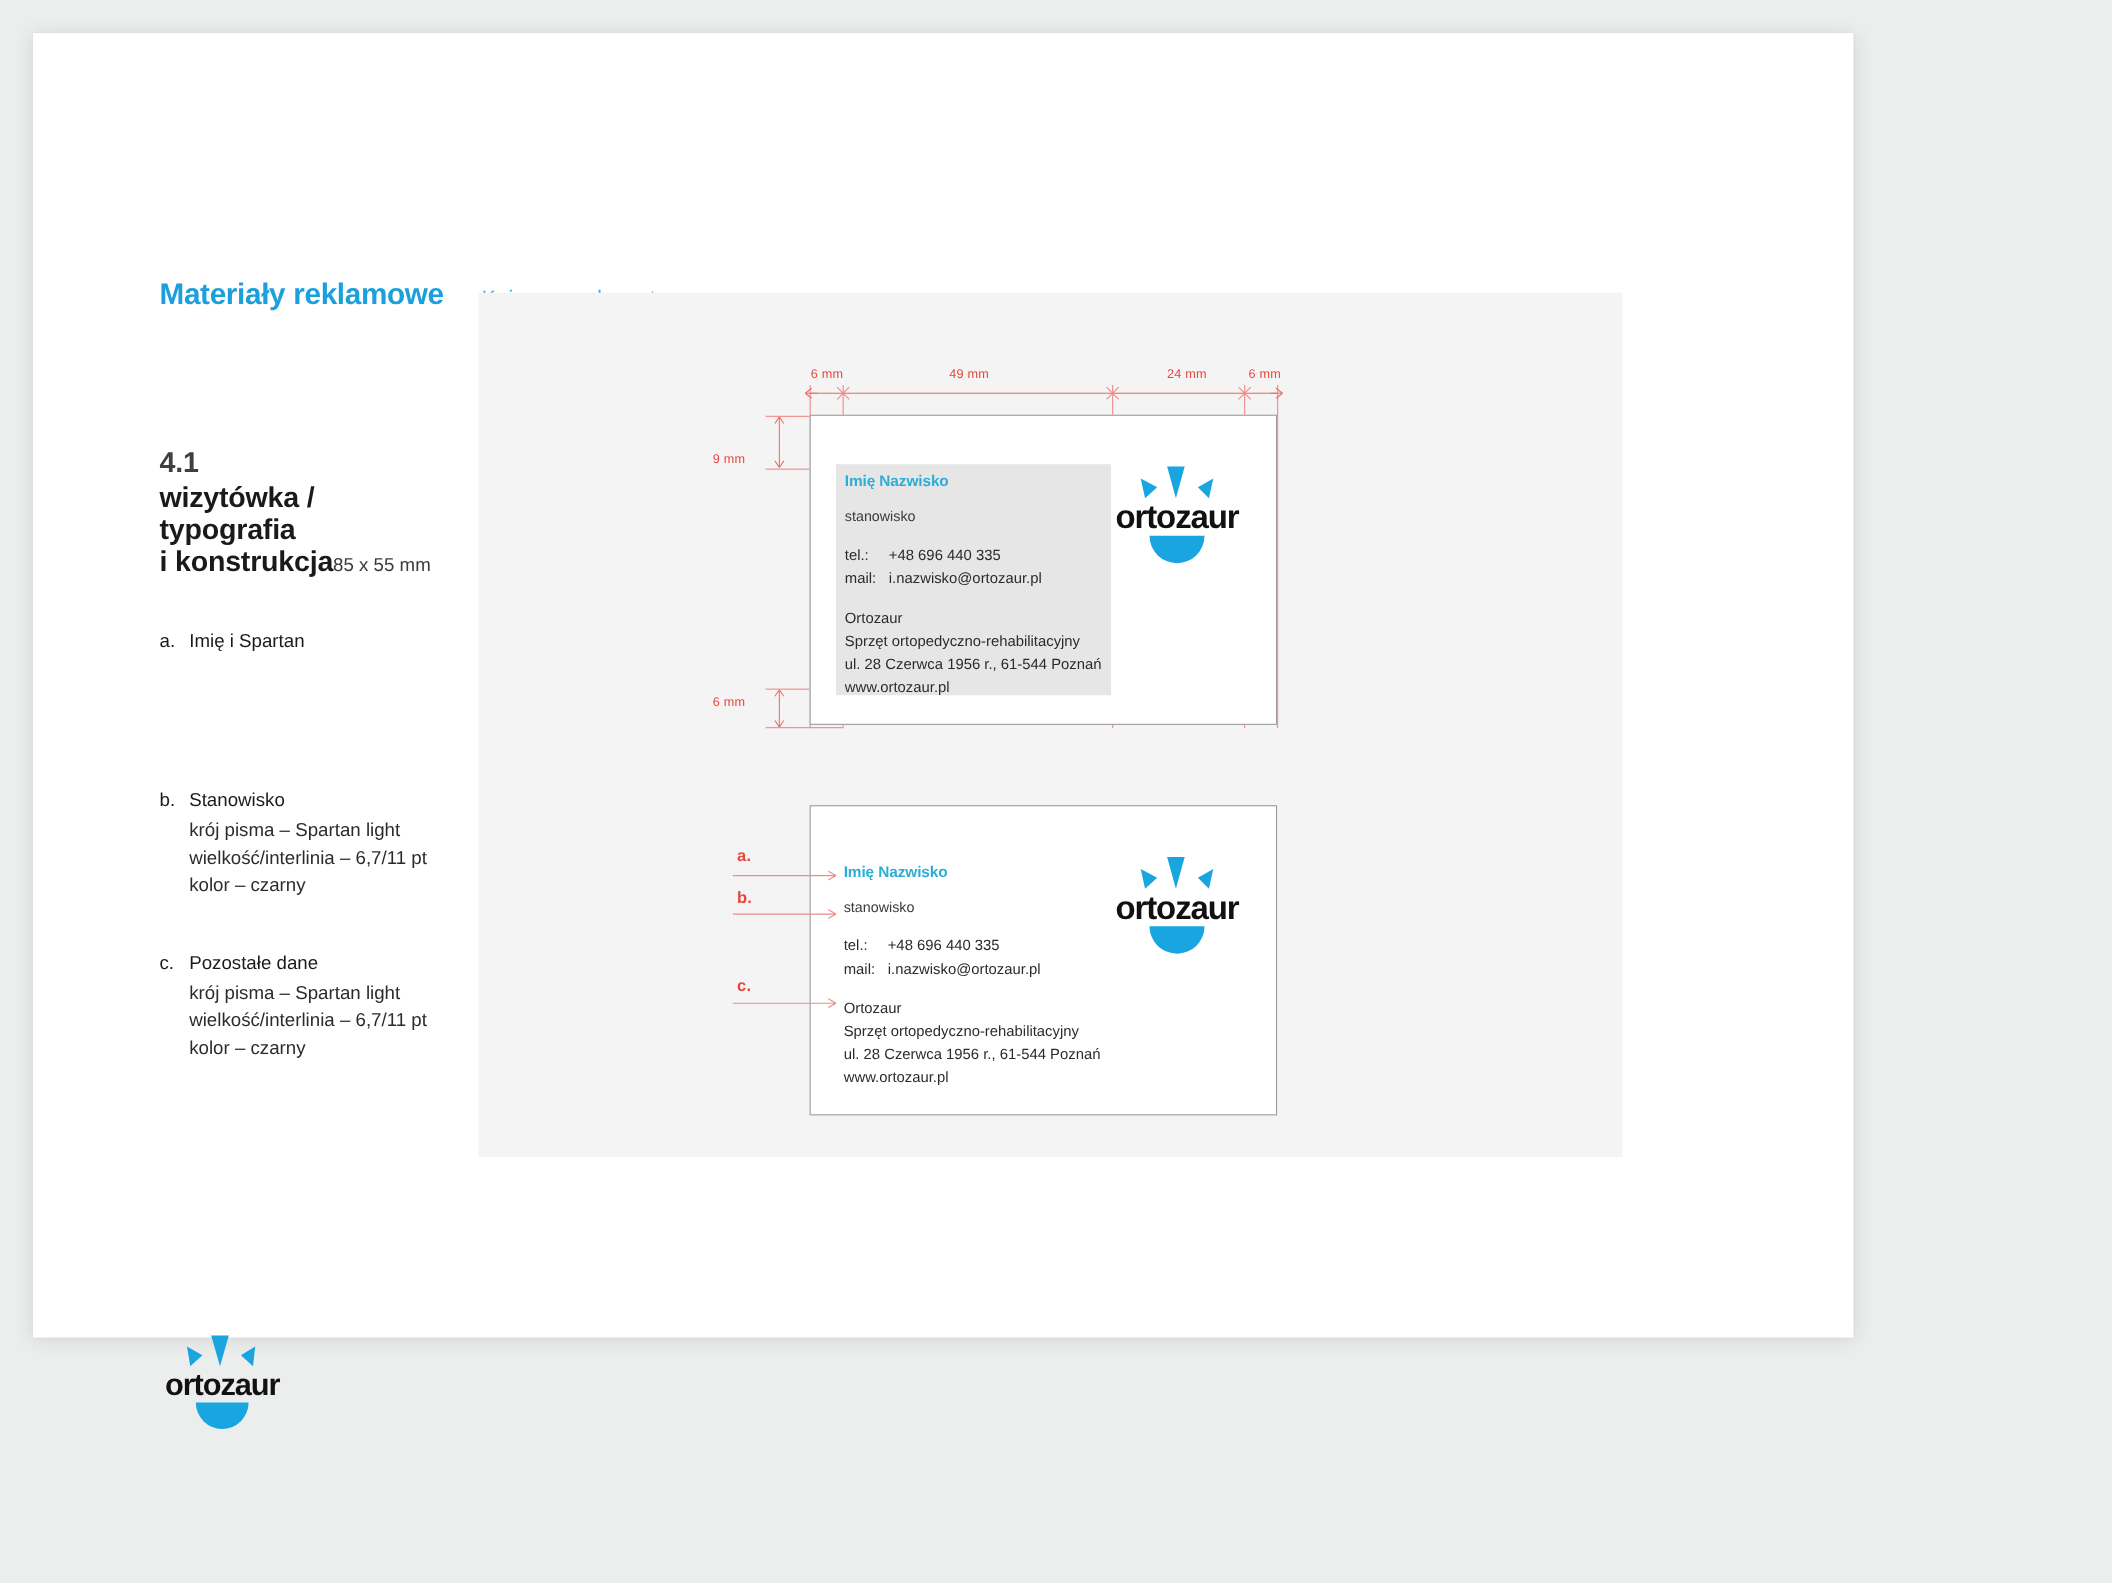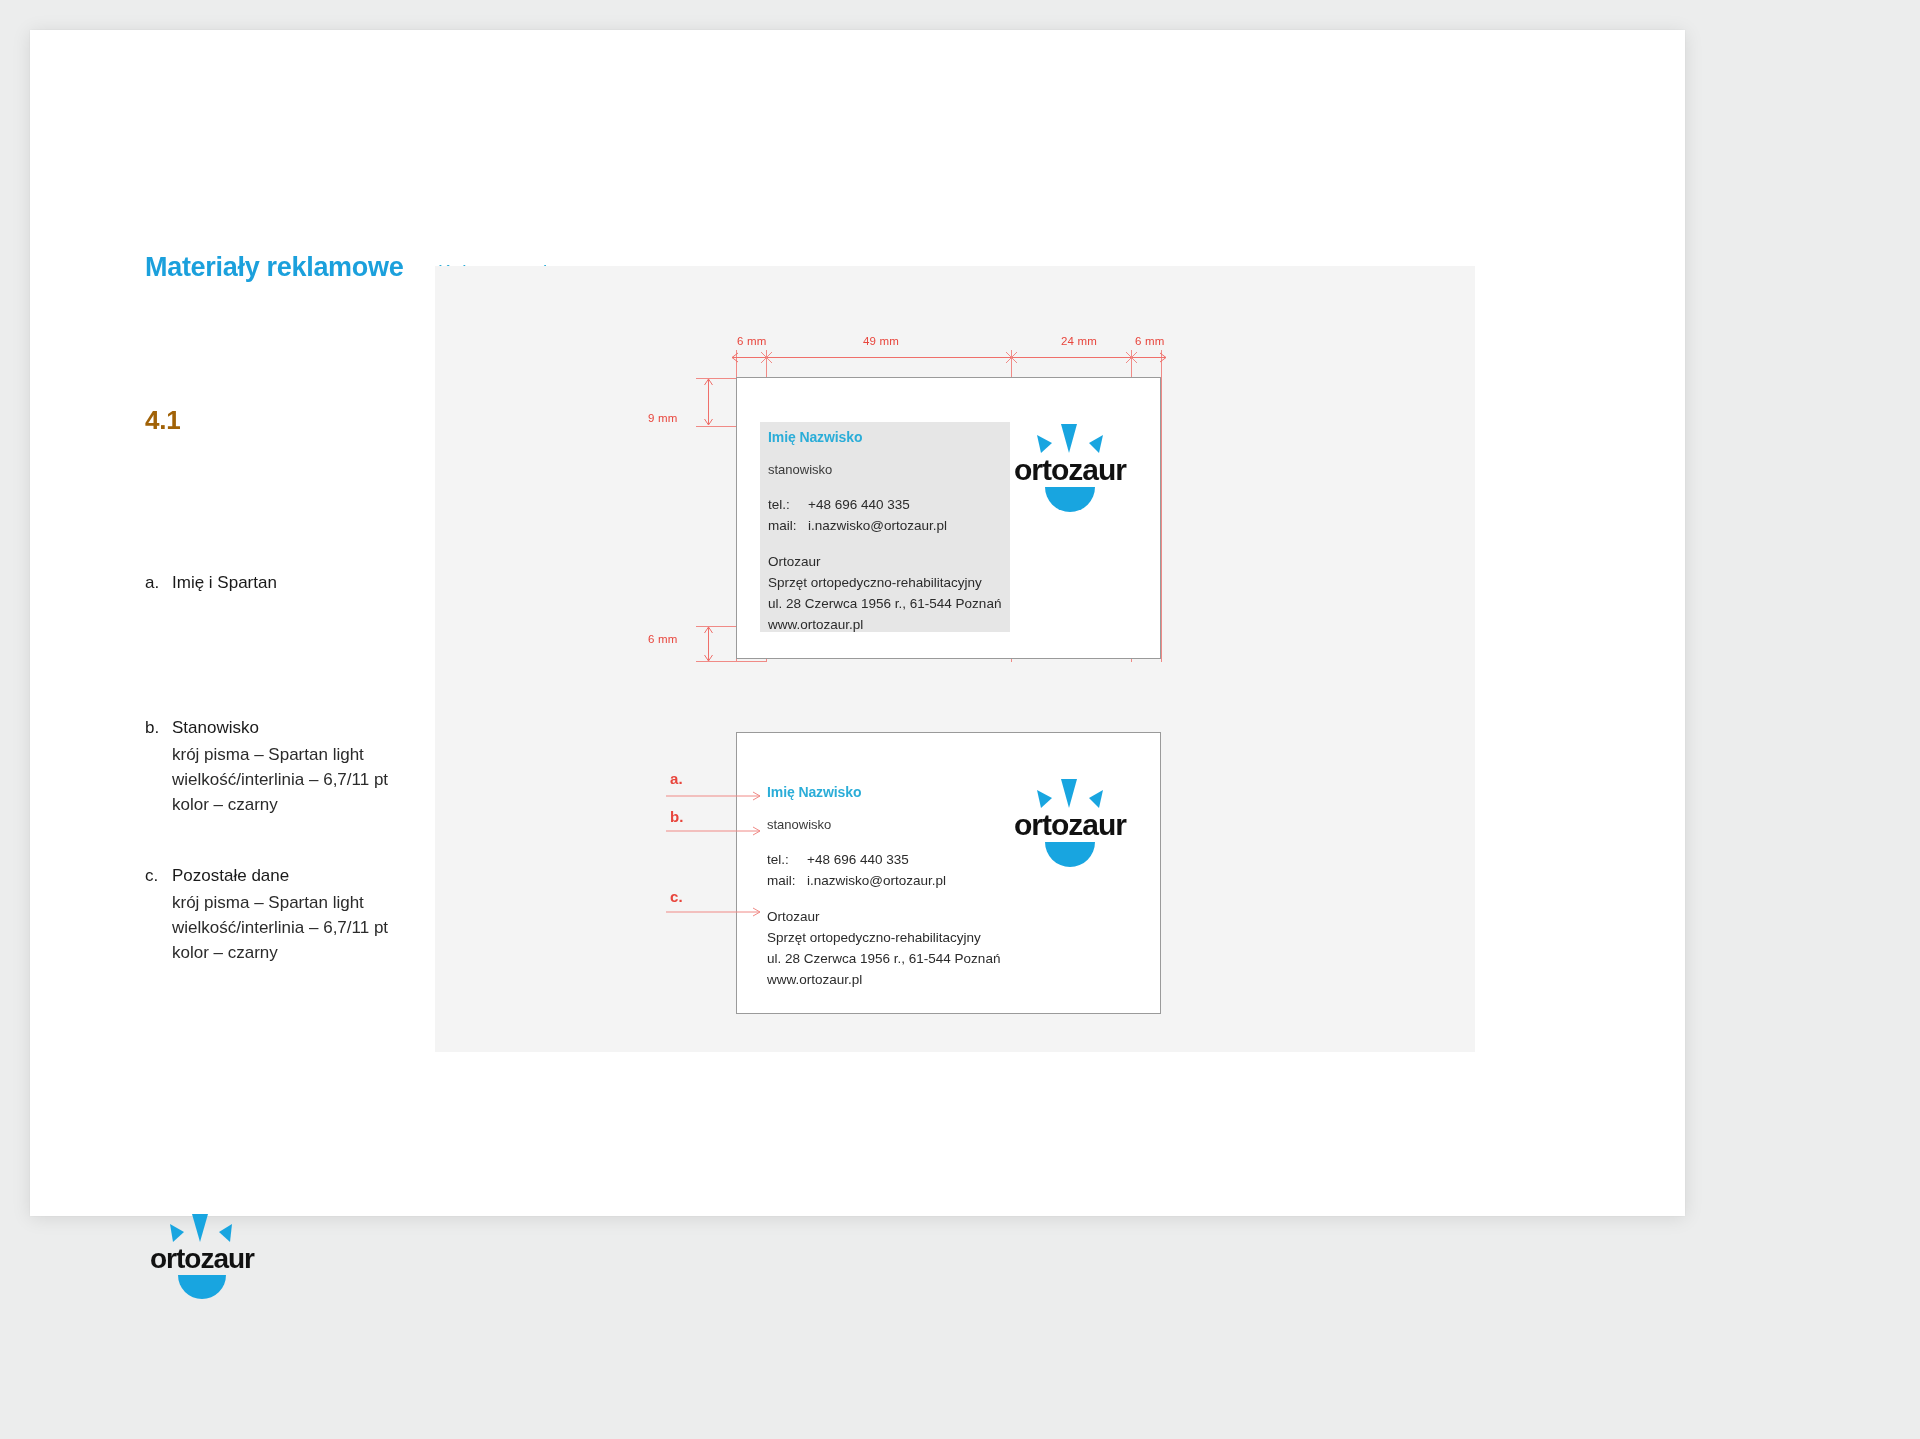--- a/index.html
+++ b/index.html
@@ -27,21 +27,21 @@
   }
   .hdr-sub {
     position:absolute; left:408px; top:231px;
     font-size:19px; font-weight:300; letter-spacing:1.1px;
     color:#2badd8; white-space:nowrap;
   }
 
   
   .sec-num {
     position:absolute; left:115px; top:375px;
-    font-size:26px; font-weight:bold; color:#a16207; letter-spacing:-0.2px;text-align:center;
+    font-size:26px; font-weight:bold; color:#404040; letter-spacing:-0.2px;text-align:center;
   }
   .sec-title {
     position:absolute; left:115px; top:408px;
     font-size:26px; font-weight:bold; color:#1a1a1a;
     line-height:29px; letter-spacing:-0.2px; width:330px;
   }
   .sec-title .dim {
     font-size:17px; font-weight:normal; color:#3a3a3a; letter-spacing:0;
   }
 
@@ -116,20 +116,27 @@
 </head>
 <body>
 
 <div class="page">
 
   <div class="hdr-title">Materiały reklamowe</div>
   <div class="hdr-sub">Księga znaku ortozaur</div>
 
   <div class="sec-num">4.1</div>
 
+  <div class="sec-title">
+    <div>wizytówka /</div>
+    <div>typografia</div>
+    <div>
+      <span>i konstrukcja</span><span class="dim">85 x 55 mm</span>
+    </div>
+  </div>
 
   <div class="spec" style="top:540px;">
     <div class="spec-head">
       <span class="spec-letter">a.</span>
       <span>Imię i Spartan</span>
     </div>
   </div>
 
   <div class="spec" style="top:685px;">
     <div class="spec-head">

